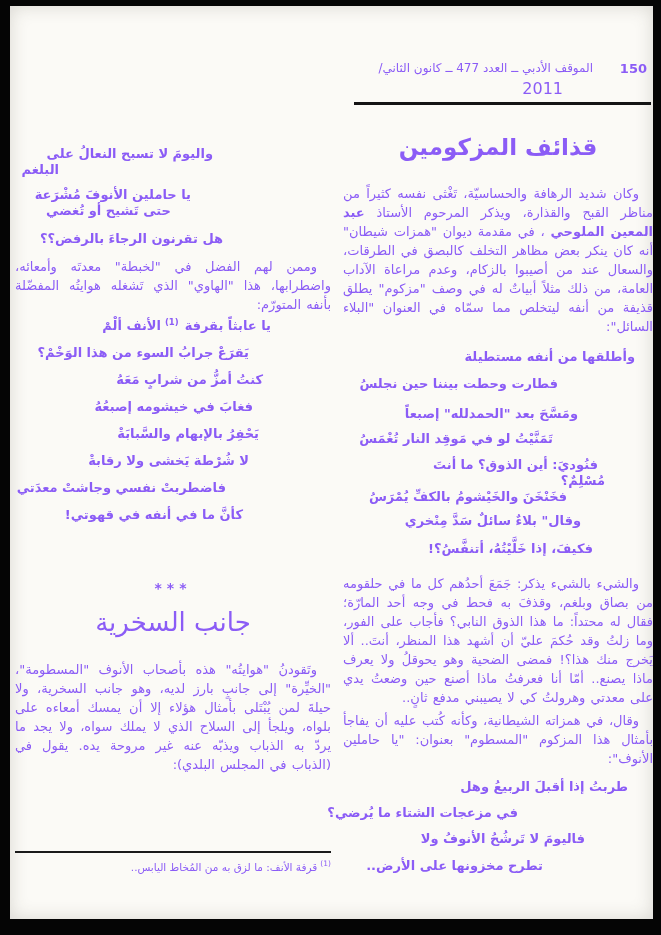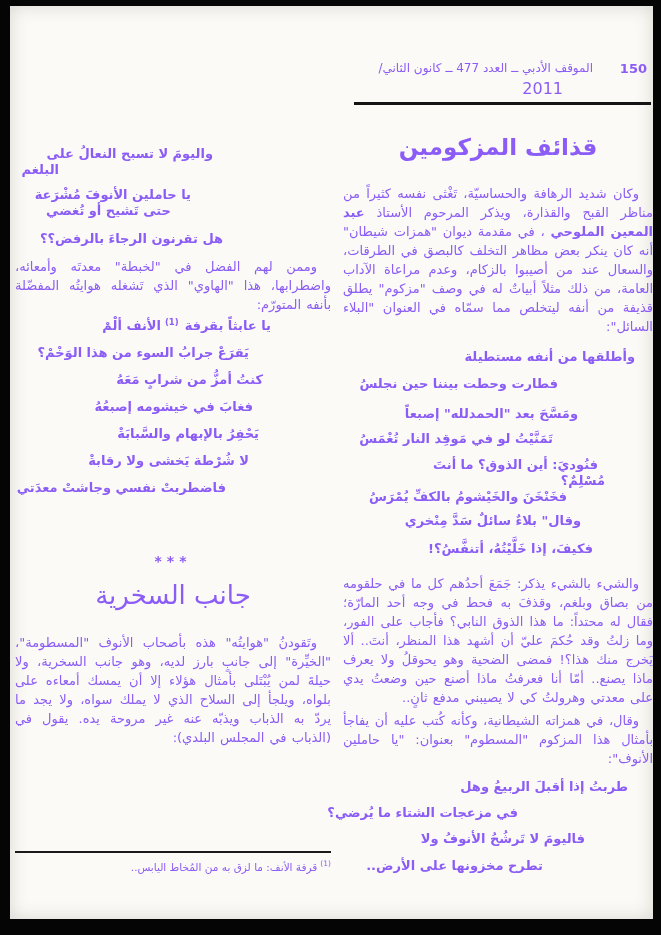--- a/index.html
+++ b/index.html
@@ -109,20 +109,21 @@
 
       <p class="para p4">وممن لهم الفضل في "لخبطة" معدتَه وأمعائه، واضطرابها، هذا "الهاوي" الذي تَشغله هوايتُه المفضّلة بأنفه المتورّم:</p>
 
       <div class="verse pm4-1"><span>يا عابثاً بقرفة</span><sup class="fnmark">(1)</sup><span>الأنف ألْمْ</span></div>
       <div class="verse pm4-2">يَقرَعْ جرابُ السوء من هذا الوَخْمْ؟</div>
       <div class="verse pm4-3">كنتُ أمزُّ من شرابٍ مَعَهُ</div>
       <div class="verse pm4-4">فغابَ في خيشومه إصبعُهُ</div>
       <div class="verse pm4-5">يَحْفِرُ بالإبهام والسَّبابَةْ</div>
       <div class="verse pm4-6">لا شُرْطة يَخشى ولا رقابةْ</div>
       <div class="verse pm4-7">فاضطربتْ نفسي وجاشتْ معدَتي</div>
+      <div class="verse pm4-8">كأنَّ ما في أنفه في قهوتي!</div>
 
       <div class="stars">***</div>
       <h2 class="section-title">جانب السخرية</h2>
 
       <p class="para p5">وتَقودنُ "هوايتُه" هذه بأصحاب الأنوف "المسطومة"، "الخيِّرة" إلى جانبٍ بارز لديه، وهو جانب السخرية، ولا حيلةَ لمن يُبْتَلى بأمثال هؤلاء إلا أن يمسك أمعاءه على بلواه، ويلجأ إلى السلاح الذي لا يملك سواه، ولا يجد ما يردّ به الذباب ويذبّه عنه غير مروحة يده. يقول في (الذباب في المجلس البلدي):</p>
     </div>
 
     <div class="footnote-rule"></div>
     <div class="footnote"><sup>(1)</sup><span>قرفة الأنف: ما لزق به من المُخاط اليابس..</span></div>
 

